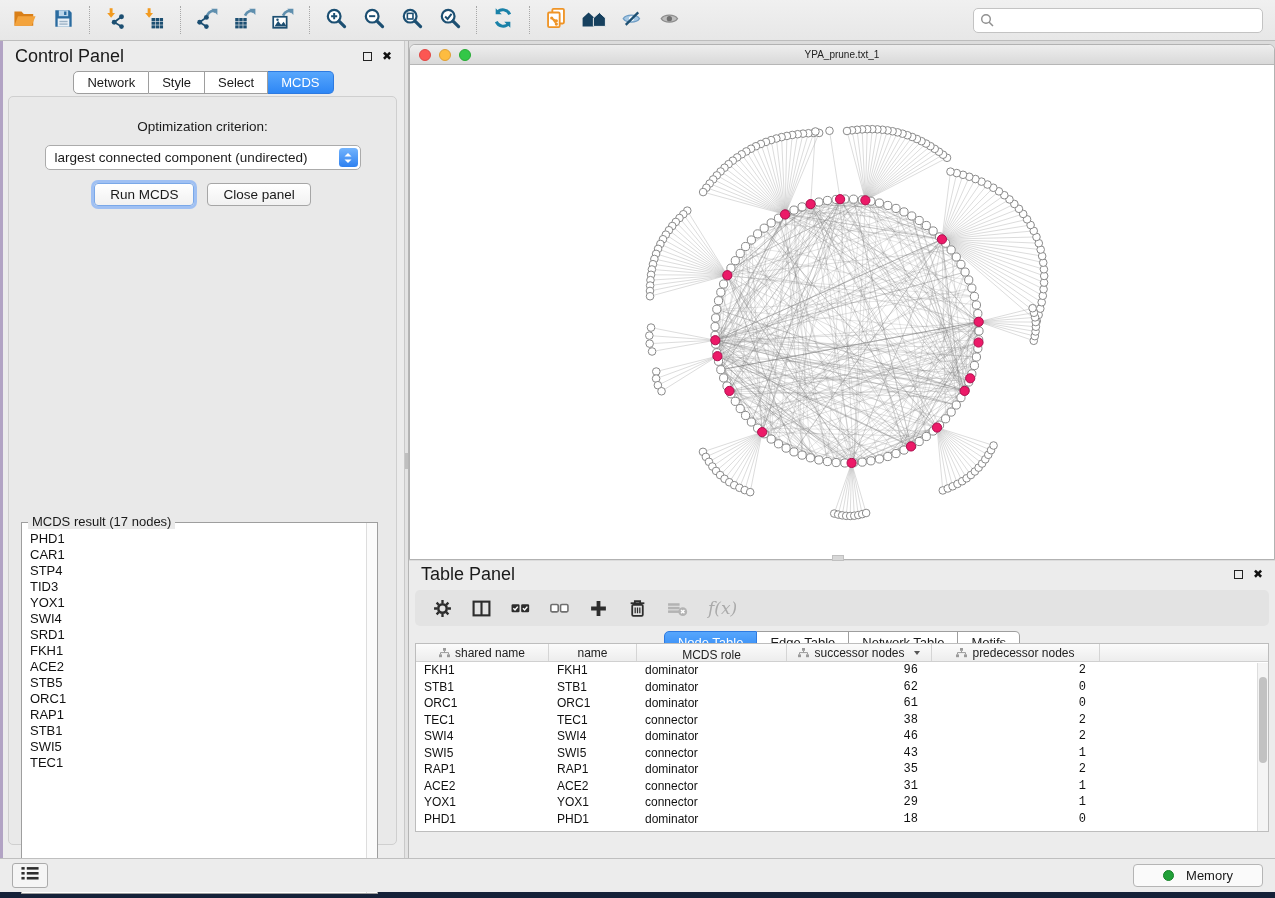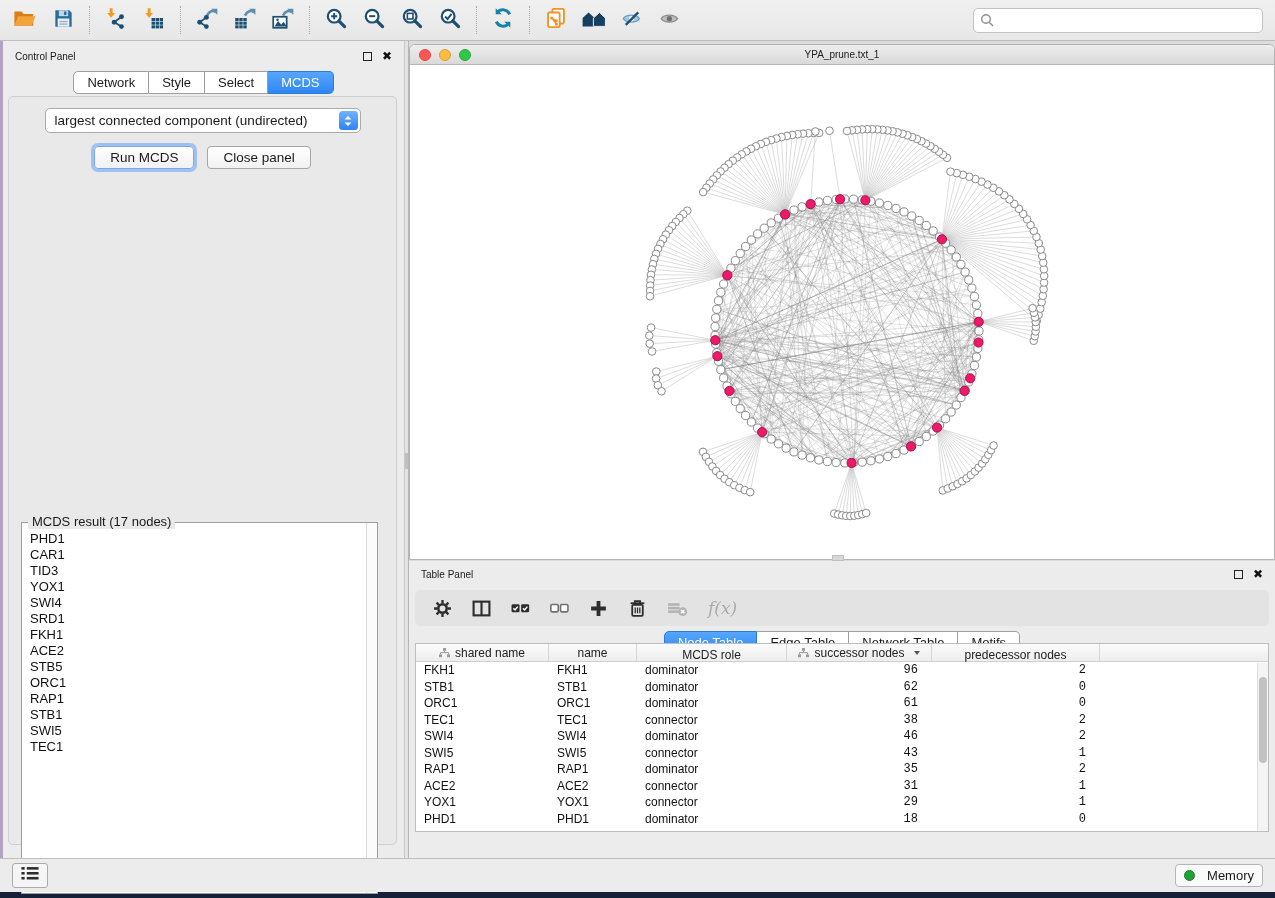--- a/index.html
+++ b/index.html
@@ -19,21 +19,21 @@
     background:#fff; padding:0 8px 0 26px; font-size:13px; outline:none; color:#333;
     font-family:"Liberation Sans",sans-serif;}
   .search-ico { position:absolute; left:7px; top:5px; }
 
   
   .sliver-left { position:absolute; left:0; top:41px; width:3px; height:817px; background:#b2a3c4; }
 
   
   .cp { position:absolute; left:3px; top:41px; width:401px; height:817px; background:#ececec; }
   .cp-header { height:30px; display:flex; align-items:center; padding:0 12px; }
-  .panel-title { font-size:10px; color:#1a1a1a; }
+  .panel-title { font-size:18px; color:#1a1a1a; }
   .win-btns { margin-left:auto; display:flex; align-items:center; gap:10px; }
   .float-btn { width:9px; height:9px; border:1.5px solid #222; display:inline-block; background:transparent; }
   .close-btn { font-family:"DejaVu Sans",sans-serif; font-size:12px; font-weight:bold; color:#111; line-height:10px; }
 
   .seg-tabs { display:flex; justify-content:center; }
   .seg { font-size:13px; color:#1a1a1a; background:#fff; border:1px solid #9e9e9e; border-left:none;
     padding:3px 13px; cursor:default; }
   .seg:first-child { border-left:1px solid #9e9e9e; border-radius:5px 0 0 5px; }
   .seg:last-child { border-radius:0 5px 5px 0; }
   .seg.active { background:linear-gradient(#57a6fc,#2e87f5); color:#fff; border-color:#2e7ae0; }
@@ -107,21 +107,21 @@
   .tbl-thumb { position:absolute; left:1px; right:1px; top:14px; height:86px; background:#c2c2c2; border-radius:5px; }
 
   .tp-tabs { display:flex; justify-content:center; margin-top:5px; }
 
   
   .status { position:absolute; left:0; top:858px; width:1275px; height:34px; background:#ececec;
     border-top:1px solid #bfbfbf; display:flex; align-items:center; padding:0 12px; }
   .list-btn { width:36px; height:25px; background:#f5f5f5; border:1px solid #ababab; border-radius:3px;
     display:flex; align-items:center; justify-content:center; }
   .mem-btn { margin-left:auto; display:flex; align-items:center; gap:12px; background:#fafafa;
-    border:1px solid #b5b5b5; border-radius:4px; padding:3px 8px; font-size:13px; color:#1a1a1a; }
+    border:1px solid #b5b5b5; border-radius:4px; padding:3px 29px; font-size:13px; color:#1a1a1a; }
   .mem-dot { width:11px; height:11px; border-radius:50%; background:#21a038; border:1px solid #178229; }
 </style>
 </head>
 <body>
 
 <div class="screen">
 
   <div class="toolbar">
     <div class="tbtn">
       <span><svg width="24" height="20" viewBox="0 0 20 17">
@@ -291,38 +291,40 @@
         <span class="close-btn">✖</span>
       </span>
     </div>
     <div class="seg-tabs" id="cp-tabs">
         <div class="seg">Network</div>
         <div class="seg">Style</div>
         <div class="seg">Select</div>
         <div class="seg active">MCDS</div>
       </div>
     <div class="cp-inner">
+      <div class="opt-label">Optimization criterion:</div>
       <div class="dropdown">
         <span>largest connected component (undirected)</span>
         <span class="dd-step">
             <svg width="10" height="12" viewBox="0 0 10 12">
               <path d="M1.5 4.5L5 1l3.5 3.5z" fill="#fff"></path>
               <path d="M1.5 7.5L5 11l3.5-3.5z" fill="#fff"></path>
             </svg>
           </span>
       </div>
       <div class="btn-row">
         <button class="mac-btn focused">Run MCDS</button>
         <button class="mac-btn">Close panel</button>
       </div>
       <div class="result-box">
         <span class="result-legend">MCDS result (17 nodes)</span>
         <div class="mcds-list" id="mcds-list">
             <div class="mcds-item">PHD1</div>
             <div class="mcds-item">CAR1</div>
+            <div class="mcds-item">STP4</div>
             <div class="mcds-item">TID3</div>
             <div class="mcds-item">YOX1</div>
             <div class="mcds-item">SWI4</div>
             <div class="mcds-item">SRD1</div>
             <div class="mcds-item">FKH1</div>
             <div class="mcds-item">ACE2</div>
             <div class="mcds-item">STB5</div>
             <div class="mcds-item">ORC1</div>
             <div class="mcds-item">RAP1</div>
             <div class="mcds-item">STB1</div>
@@ -1254,21 +1256,21 @@
               <g fill="#9a9a9a">
                 <rect x="4" y="0" width="3" height="2.8"></rect>
                 <rect x="0" y="6.4" width="3" height="2.8"></rect>
                 <rect x="8" y="6.4" width="3" height="2.8"></rect>
               </g>
               <path d="M5.5 2.8v1.8M1.5 6.4V4.6h8v1.8" stroke="#9a9a9a" fill="none"></path>
             </svg>
             <span>successor nodes</span>
             <span class="sort-caret"></span>
           </div>
-          <div class="th" style="width: 168px; flex-direction: column;">
+          <div class="th" style="width: 168px;">
             <svg width="11" height="10" viewBox="0 0 11 10">
               <g fill="#9a9a9a">
                 <rect x="4" y="0" width="3" height="2.8"></rect>
                 <rect x="0" y="6.4" width="3" height="2.8"></rect>
                 <rect x="8" y="6.4" width="3" height="2.8"></rect>
               </g>
               <path d="M5.5 2.8v1.8M1.5 6.4V4.6h8v1.8" stroke="#9a9a9a" fill="none"></path>
             </svg>
             <span>predecessor nodes</span>
           </div>

